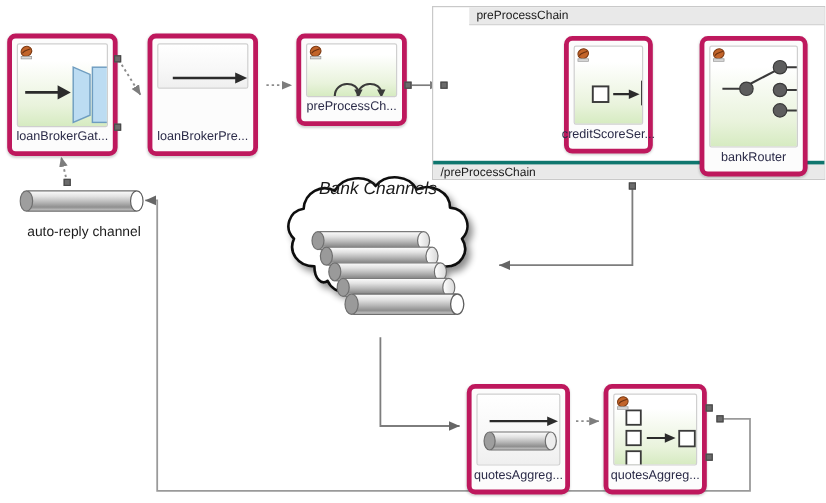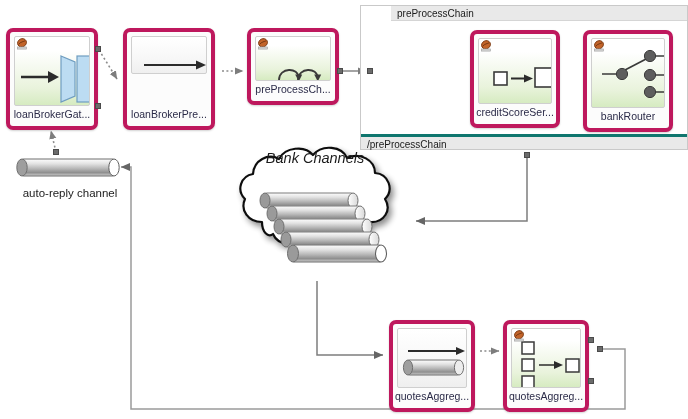--- a/index.html
+++ b/index.html
@@ -270,38 +270,38 @@
         <ellipse cx="8" cy="6.6" rx="5.2" ry="4.6" fill="#c2642a" stroke="#7d3a12" stroke-width="1" transform="rotate(-28 8 6.6)"></ellipse>
         <path d="M4.2,8.4 C6,5.4 10,5.4 11.8,4.2" stroke="#6d3210" stroke-width="1" fill="none"></path>
         <rect x="3" y="11.4" width="10" height="2.4" fill="#d9d9d9" stroke="#9a9a9a" stroke-width=".7"></rect>
       </svg>
     </div>
     <div class="label">preProcessCh...</div>
   </div>
   <div class="handle" style="left:337px;top:68px;"></div>
   <div class="handle" style="left:367px;top:68px;"></div>
 
-  <div class="node green" style="left:470px;top:30px;width:90px;height:98px;">
+  <div class="node green" style="left:470px;top:30px;width:74px;height:98px;">
     <div class="icon-pane">
       <svg width="82" height="76" viewBox="0 0 82 76">
         <rect x="15" y="33" width="13" height="13" fill="#ffffff" stroke="#3a3a3a" stroke-width="1.6"></rect>
         <path d="M32,39.5 L48,39.5" stroke="#2b2b2b" stroke-width="1.8" fill="none"></path>
         <path d="M45,35.5 L54,39.5 L45,43.5 z" fill="#2b2b2b"></path>
         <rect x="56" y="29" width="19" height="19" fill="#ffffff" stroke="#3a3a3a" stroke-width="1.6"></rect>
       </svg>
       <svg class="bean" viewBox="0 0 16 16">
         <ellipse cx="8" cy="6.6" rx="5.2" ry="4.6" fill="#c2642a" stroke="#7d3a12" stroke-width="1" transform="rotate(-28 8 6.6)"></ellipse>
         <path d="M4.2,8.4 C6,5.4 10,5.4 11.8,4.2" stroke="#6d3210" stroke-width="1" fill="none"></path>
         <rect x="3" y="11.4" width="10" height="2.4" fill="#d9d9d9" stroke="#9a9a9a" stroke-width=".7"></rect>
       </svg>
     </div>
     <div class="label">creditScoreSer...</div>
   </div>
 
-  <div class="node green" style="left:583px;top:30px;width:90px;height:102px;">
+  <div class="node green" style="left:583px;top:30px;width:90px;height:117px;">
     <div class="icon-pane">
       <svg width="82" height="76" viewBox="0 0 82 76">
         <path d="M10,35 L26,35" stroke="#3a3a3a" stroke-width="1.7"></path>
         <path d="M33,31 L56,19" stroke="#3a3a3a" stroke-width="1.7"></path>
         <path d="M62,17 L76,17" stroke="#3a3a3a" stroke-width="1.7"></path>
         <path d="M62,36 L76,36" stroke="#3a3a3a" stroke-width="1.7"></path>
         <path d="M62,53 L76,53" stroke="#3a3a3a" stroke-width="1.7"></path>
         <circle cx="30" cy="35" r="5.6" fill="#5d5d5d" stroke="#3a3a3a" stroke-width="1"></circle>
         <circle cx="58" cy="17" r="5.6" fill="#5d5d5d" stroke="#3a3a3a" stroke-width="1"></circle>
         <circle cx="58" cy="36" r="5.6" fill="#5d5d5d" stroke="#3a3a3a" stroke-width="1"></circle>

